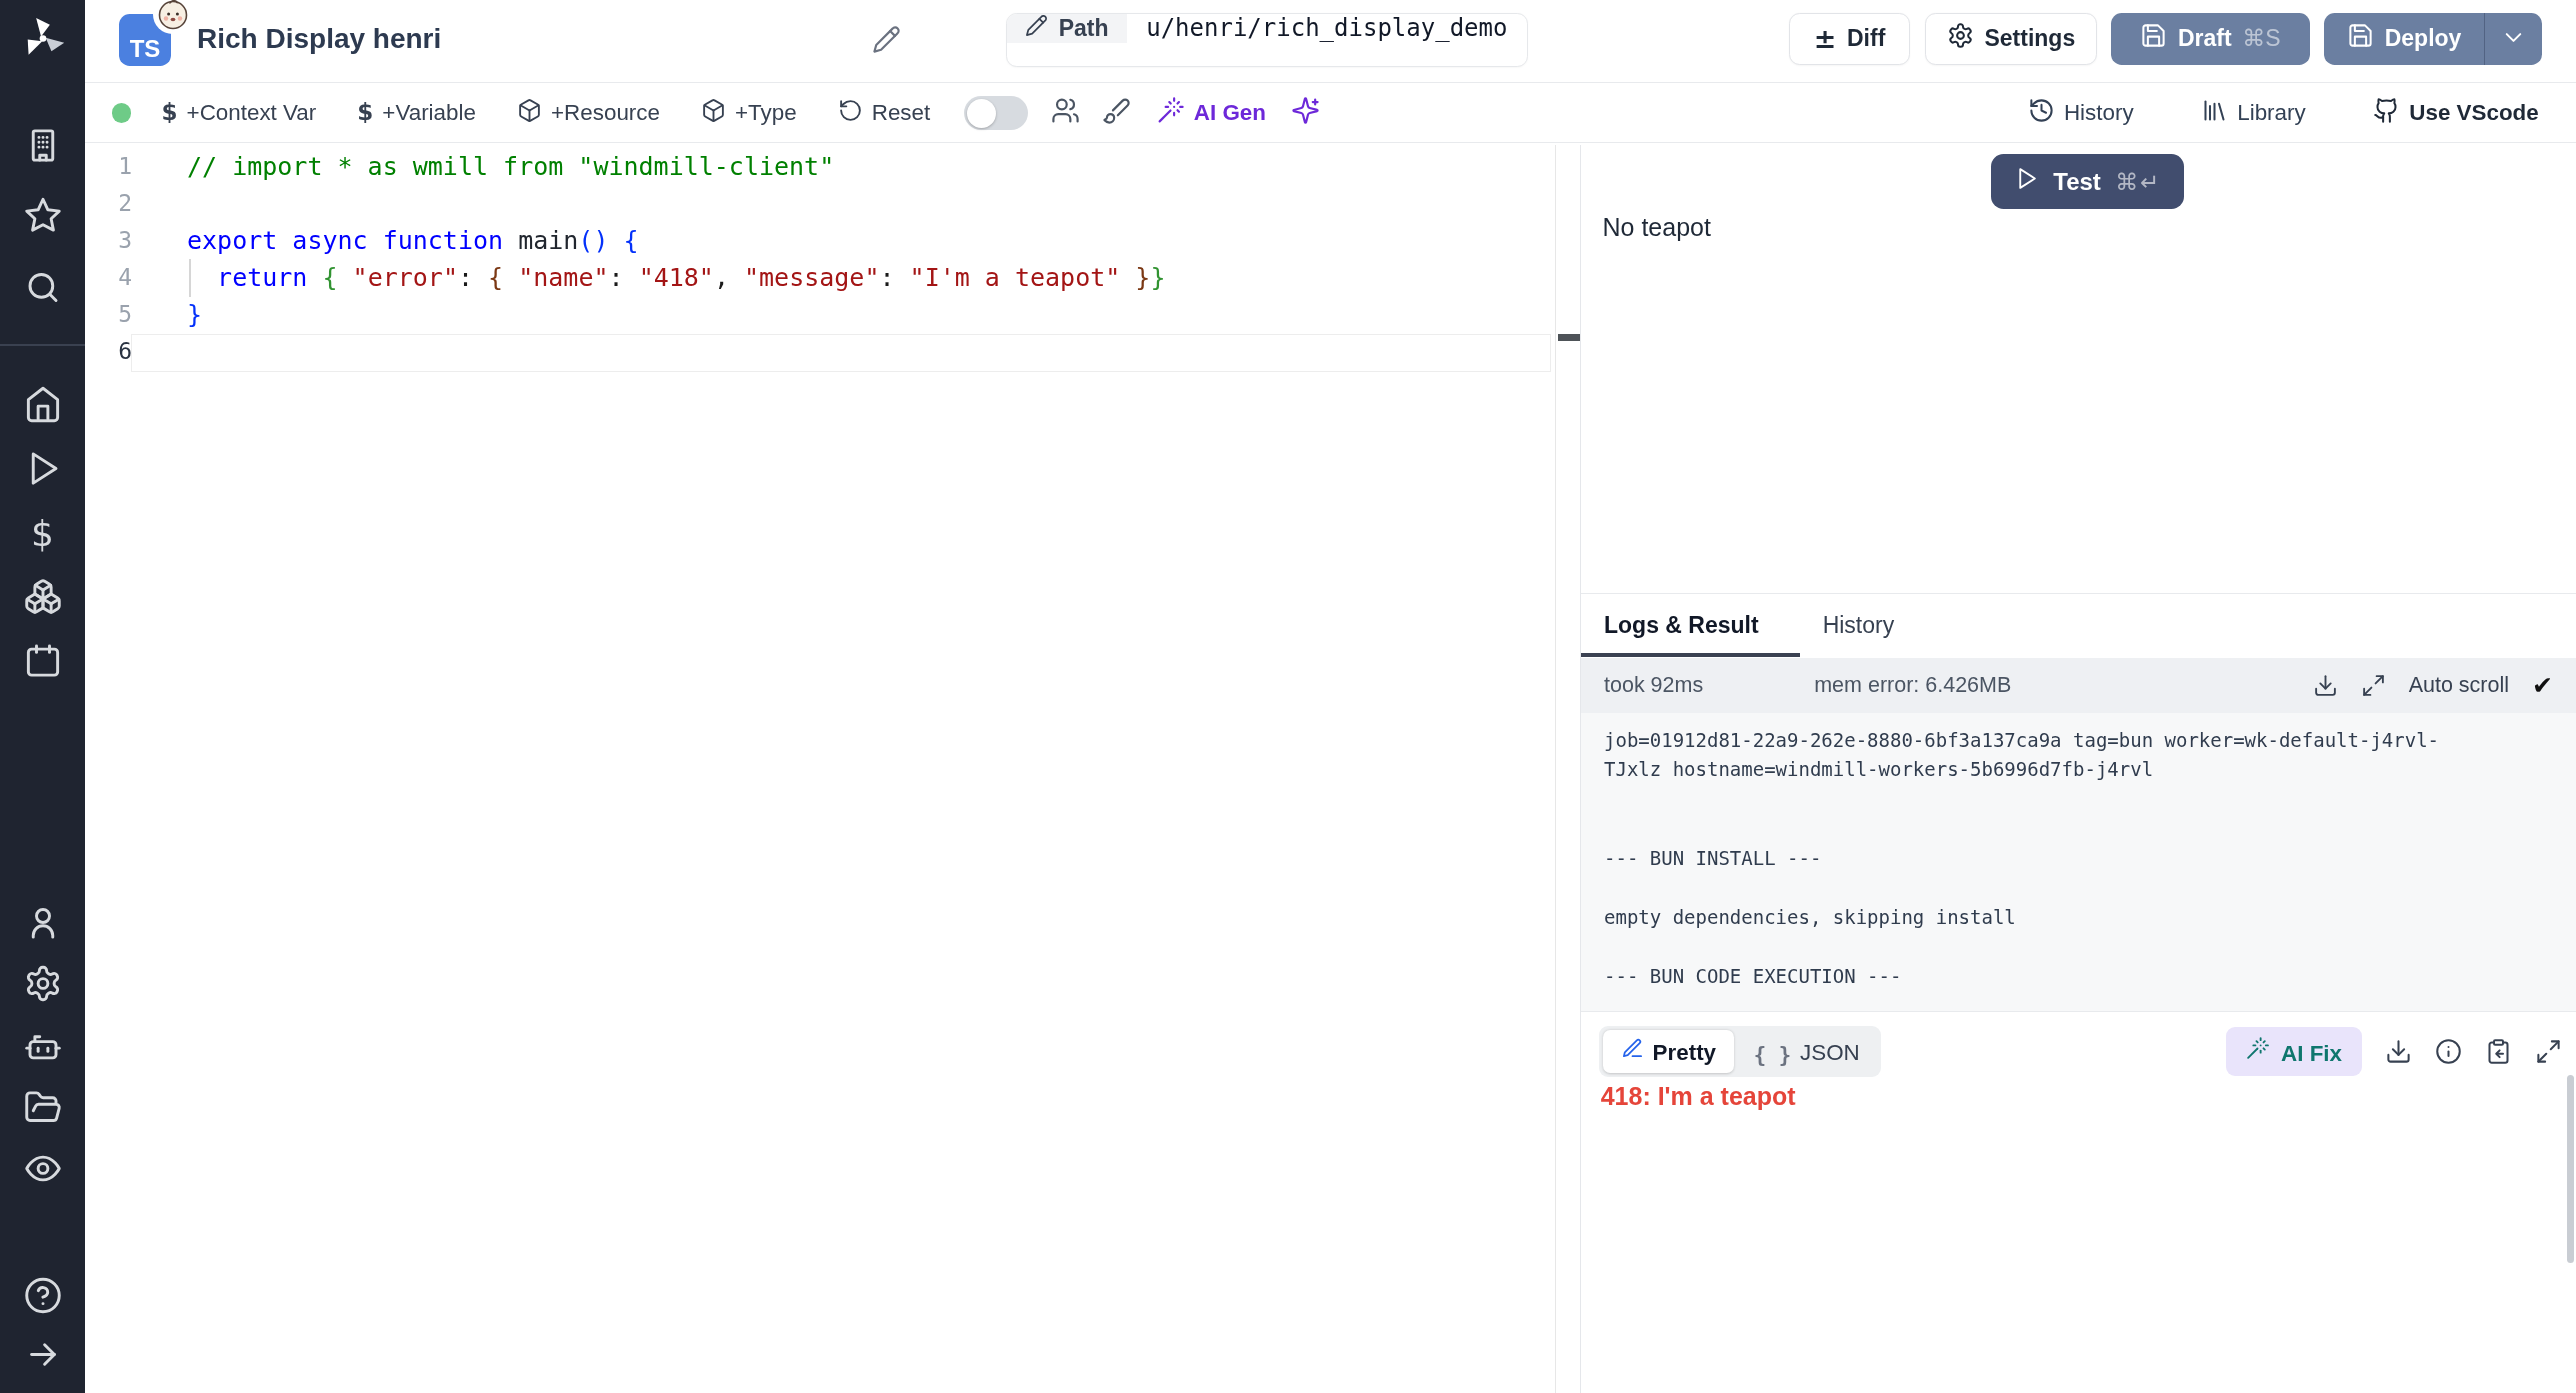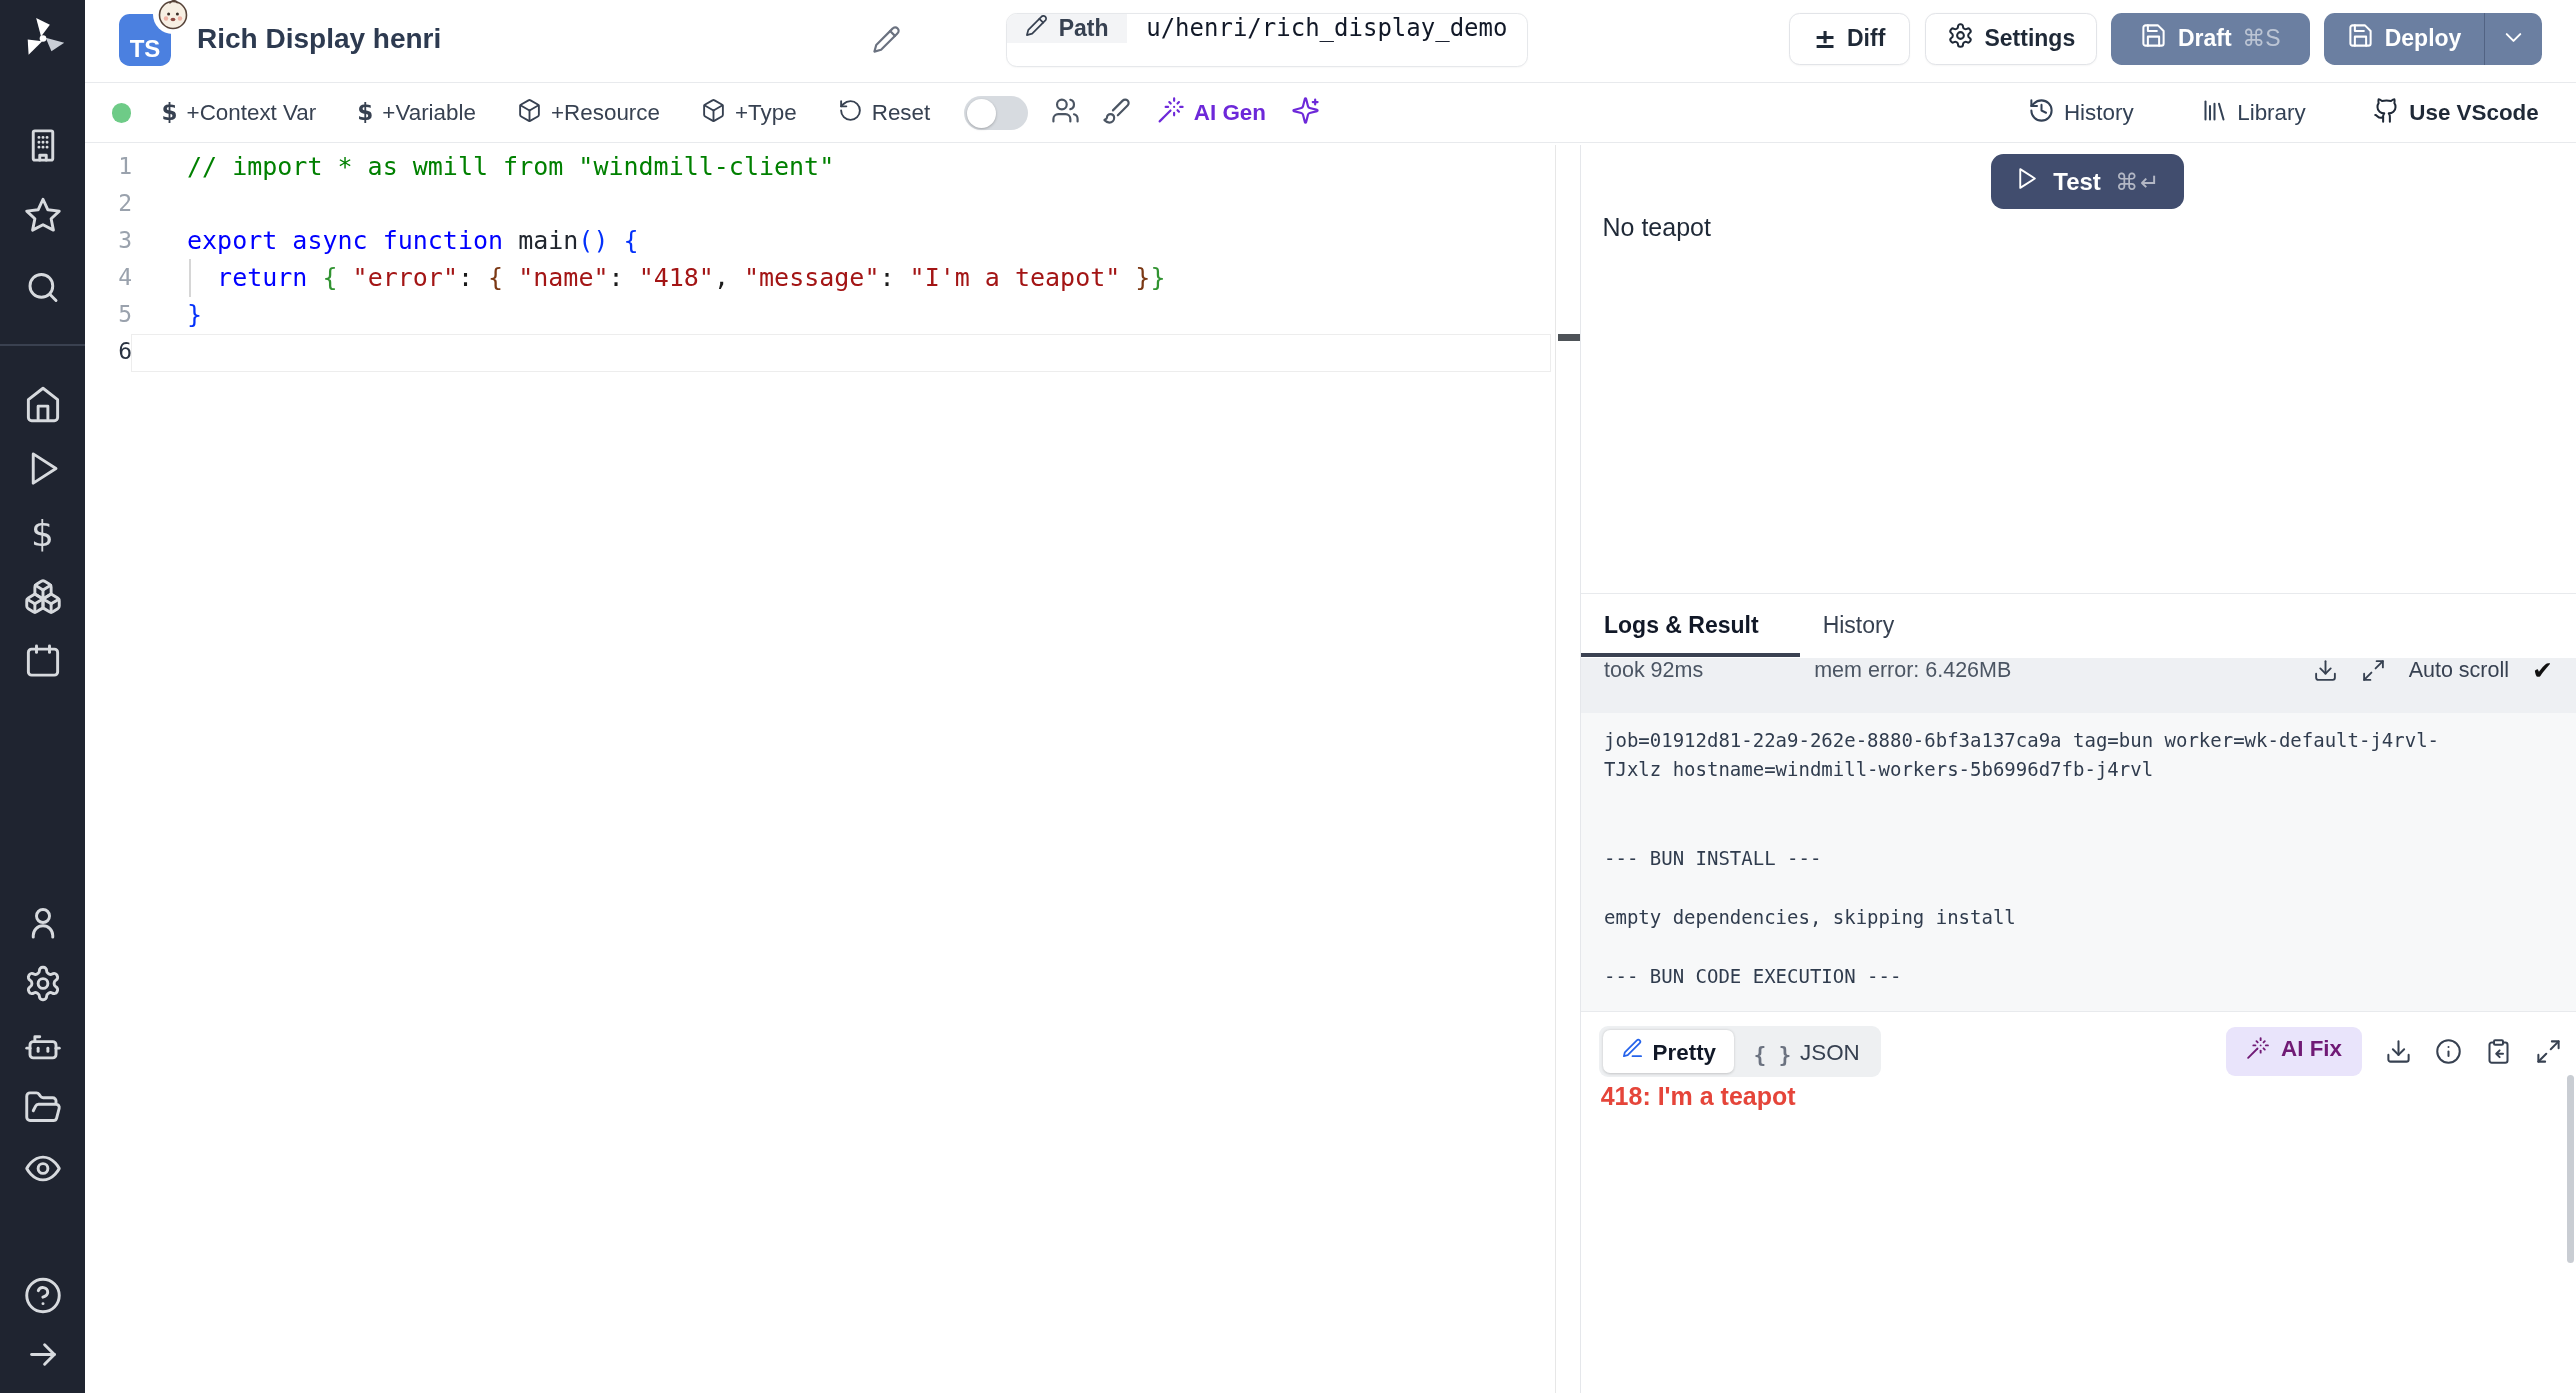--- a/index.html
+++ b/index.html
@@ -83,38 +83,38 @@
   
   #panel{position:absolute;left:1581px;top:145px;width:995px;height:1249px;background:#fff}
   #test-btn{position:absolute;left:410px;top:9px;height:55px;padding:0 23px;background:#414d6e;border-radius:12.5px;
     color:#fff;font-size:24px;font-weight:700;display:flex;align-items:center;gap:14.3px;cursor:pointer}
   #test-btn .shortcut{color:rgba(255,255,255,.6);font-weight:400;font-size:23px;letter-spacing:1.8px;font-family:"DejaVu Sans",sans-serif}
   #no-inputs{position:absolute;left:21.5px;top:68px;font-size:25px;color:#1f2937}
   #tabs{position:absolute;left:0;top:448px;width:100%;height:64px;border-top:1.8px solid #e8eaed;display:flex;box-sizing:border-box}
   .tab{display:flex;align-items:center;padding:0 41px 0 23px;font-size:23px;cursor:pointer;position:relative;color:#374151;font-weight:500}
   .tab.active{font-weight:600;color:#111827}
   .tab.active::after{content:"";position:absolute;left:0;right:0;bottom:0;height:4.5px;background:#3b4252}
-  #statusbar{position:absolute;left:0;top:513px;width:100%;height:55px;background:#eef0f3;display:flex;align-items:flex-start;
+  #statusbar{position:absolute;left:0;top:513px;width:100%;height:55px;background:#eef0f3;display:flex;align-items:center;
     padding:0 23px;box-sizing:border-box;font-size:21.5px;color:#4b5563}
   #status-mem{margin-left:111px}
   #status-right{margin-left:auto;display:flex;align-items:center;gap:23px;color:#374151}
   #status-right .ticon{font-size:25px;font-weight:700;color:#111}
   #logs{position:absolute;left:0;top:568px;width:100%;height:298px;background:#f7f8f9;margin:0;
     padding:12.5px 23px;box-sizing:border-box;font-family:"DejaVu Sans Mono",monospace;font-size:19px;line-height:29.5px;
     color:#303c4e;white-space:pre-wrap;overflow:hidden}
   #result{position:absolute;left:0;top:866px;width:100%;height:385px;border-top:1.8px solid #e8eaed;background:#fff}
   #result-controls{position:absolute;left:18px;right:14.3px;top:14.3px;display:flex;align-items:center}
   #segmented{display:flex;background:#eef0f2;border-radius:9px;padding:3.6px;gap:1.8px}
   .seg{display:flex;align-items:flex-end;gap:9px;padding:7.2px 18px;font-size:22.4px;border-radius:7.2px;cursor:pointer;color:#374151;font-weight:500}
   .seg.active{background:#fff;box-shadow:0 0.9px 2.7px rgba(0,0,0,.18);font-weight:600;color:#111827}
   .seg.active .pen{color:#2563eb}
   .seg .ticon{font-family:"DejaVu Sans Mono",monospace;font-size:20.6px;color:#6b7280;font-weight:700}
   #result-right{margin-left:auto;display:flex;align-items:center;gap:23px;color:#374151}
-  #ai-fix{display:flex;align-items:flex-start;gap:10.7px;padding:9px 19.7px;background:#e9e4fb;border-radius:9px;
-    color:#701a75;font-size:22.4px;font-weight:600;cursor:pointer}
+  #ai-fix{display:flex;align-items:flex-end;gap:10.7px;padding:9px 19.7px;background:#e9e4fb;border-radius:9px;
+    color:#0f766e;font-size:22.4px;font-weight:600;cursor:pointer}
   .ric{cursor:pointer;display:flex;align-items:center}
   #result-value{position:absolute;left:19.7px;top:70px;font-size:25px;font-weight:700}
   #result-scroll{position:absolute;right:1.8px;top:63px;width:7.2px;height:188px;background:#c9cdd3;border-radius:3.6px}
 </style>
 </head>
 <body>
 
 <aside id="sidebar">
   <span id="logo"><svg viewBox="0 0 48 48" width="47" height="47">
         <g transform="translate(24,25)">

